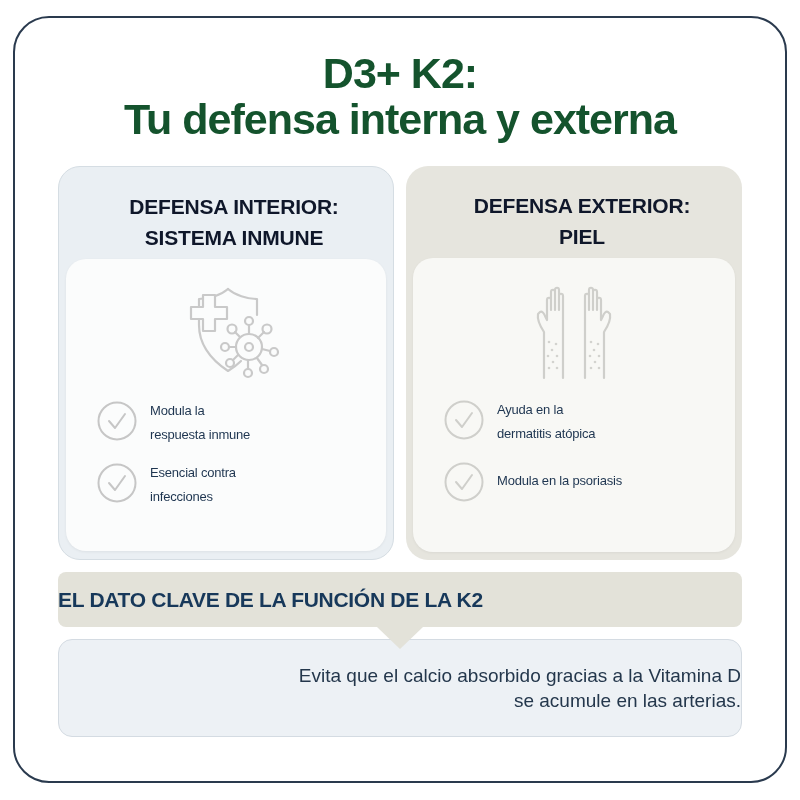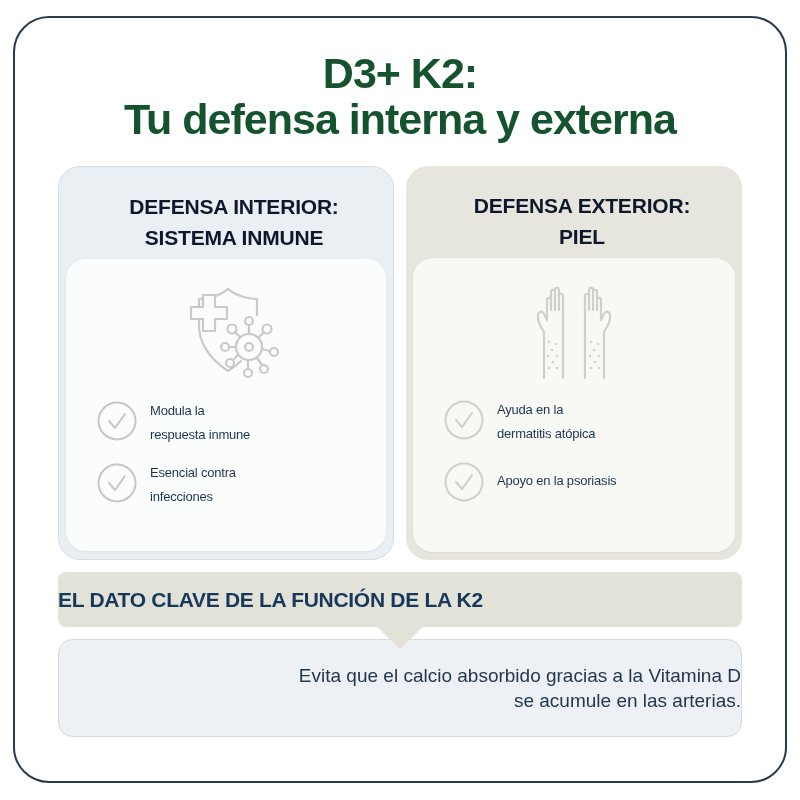--- a/index.html
+++ b/index.html
@@ -172,21 +172,21 @@
           <div>Ayuda en la</div>
           <div>dermatitis atópica</div>
         </div>
       </div>
       <div class="item">
         <svg class="check" viewBox="0 0 40 40" fill="none" stroke="#cfcfcb" stroke-width="2">
           <circle cx="20" cy="20" r="18.5"></circle>
             <path d="M12 20 L18 27 L28 13" stroke-linecap="round" stroke-linejoin="round"></path>
         </svg>
         <div class="item-text" style="padding-top:9px;">
-          <div>Apoyo en la psoriasis</div>
+          <div>Modula en la psoriasis</div>
         </div>
       </div>
     </div>
   </div>
 </div>
 
 <div class="banner">EL DATO CLAVE DE LA FUNCIÓN DE LA K2</div>
 <div class="pointer"></div>
 
 <div class="fact">

